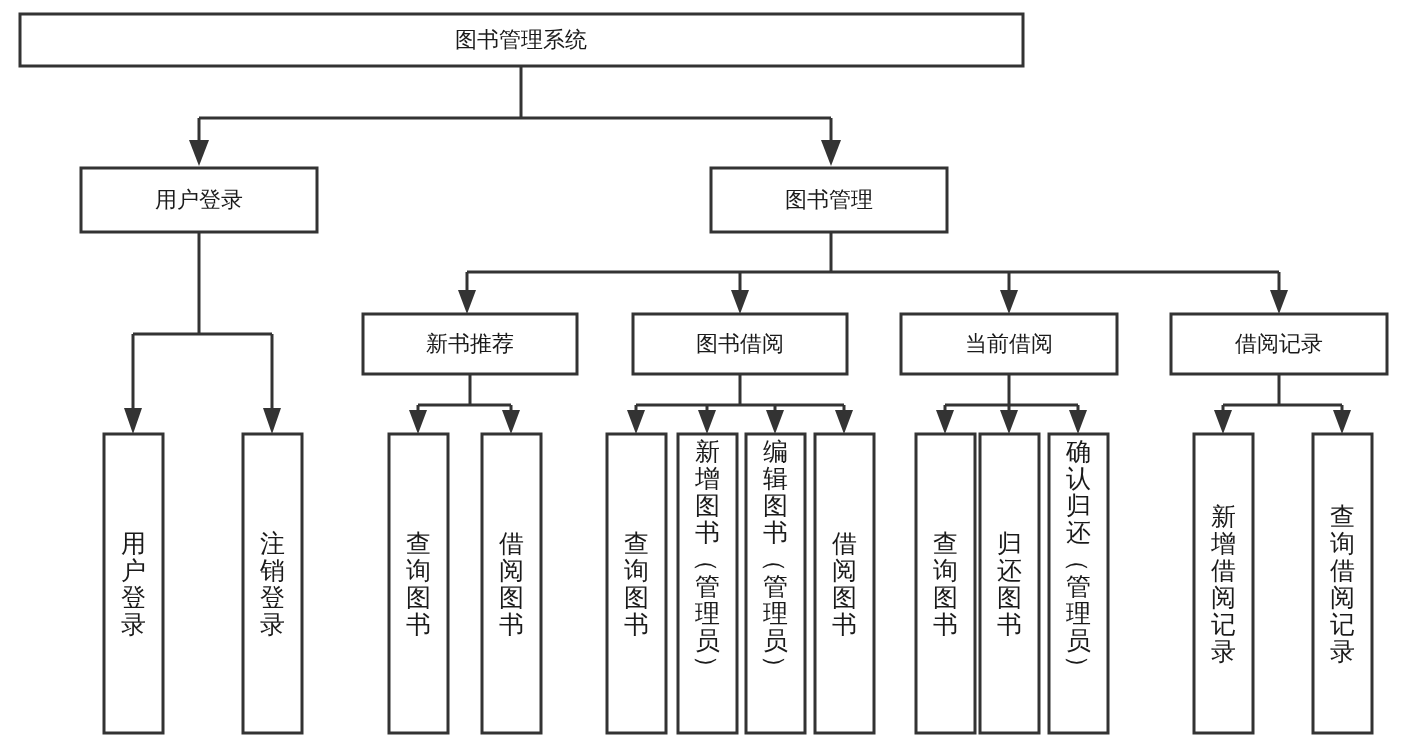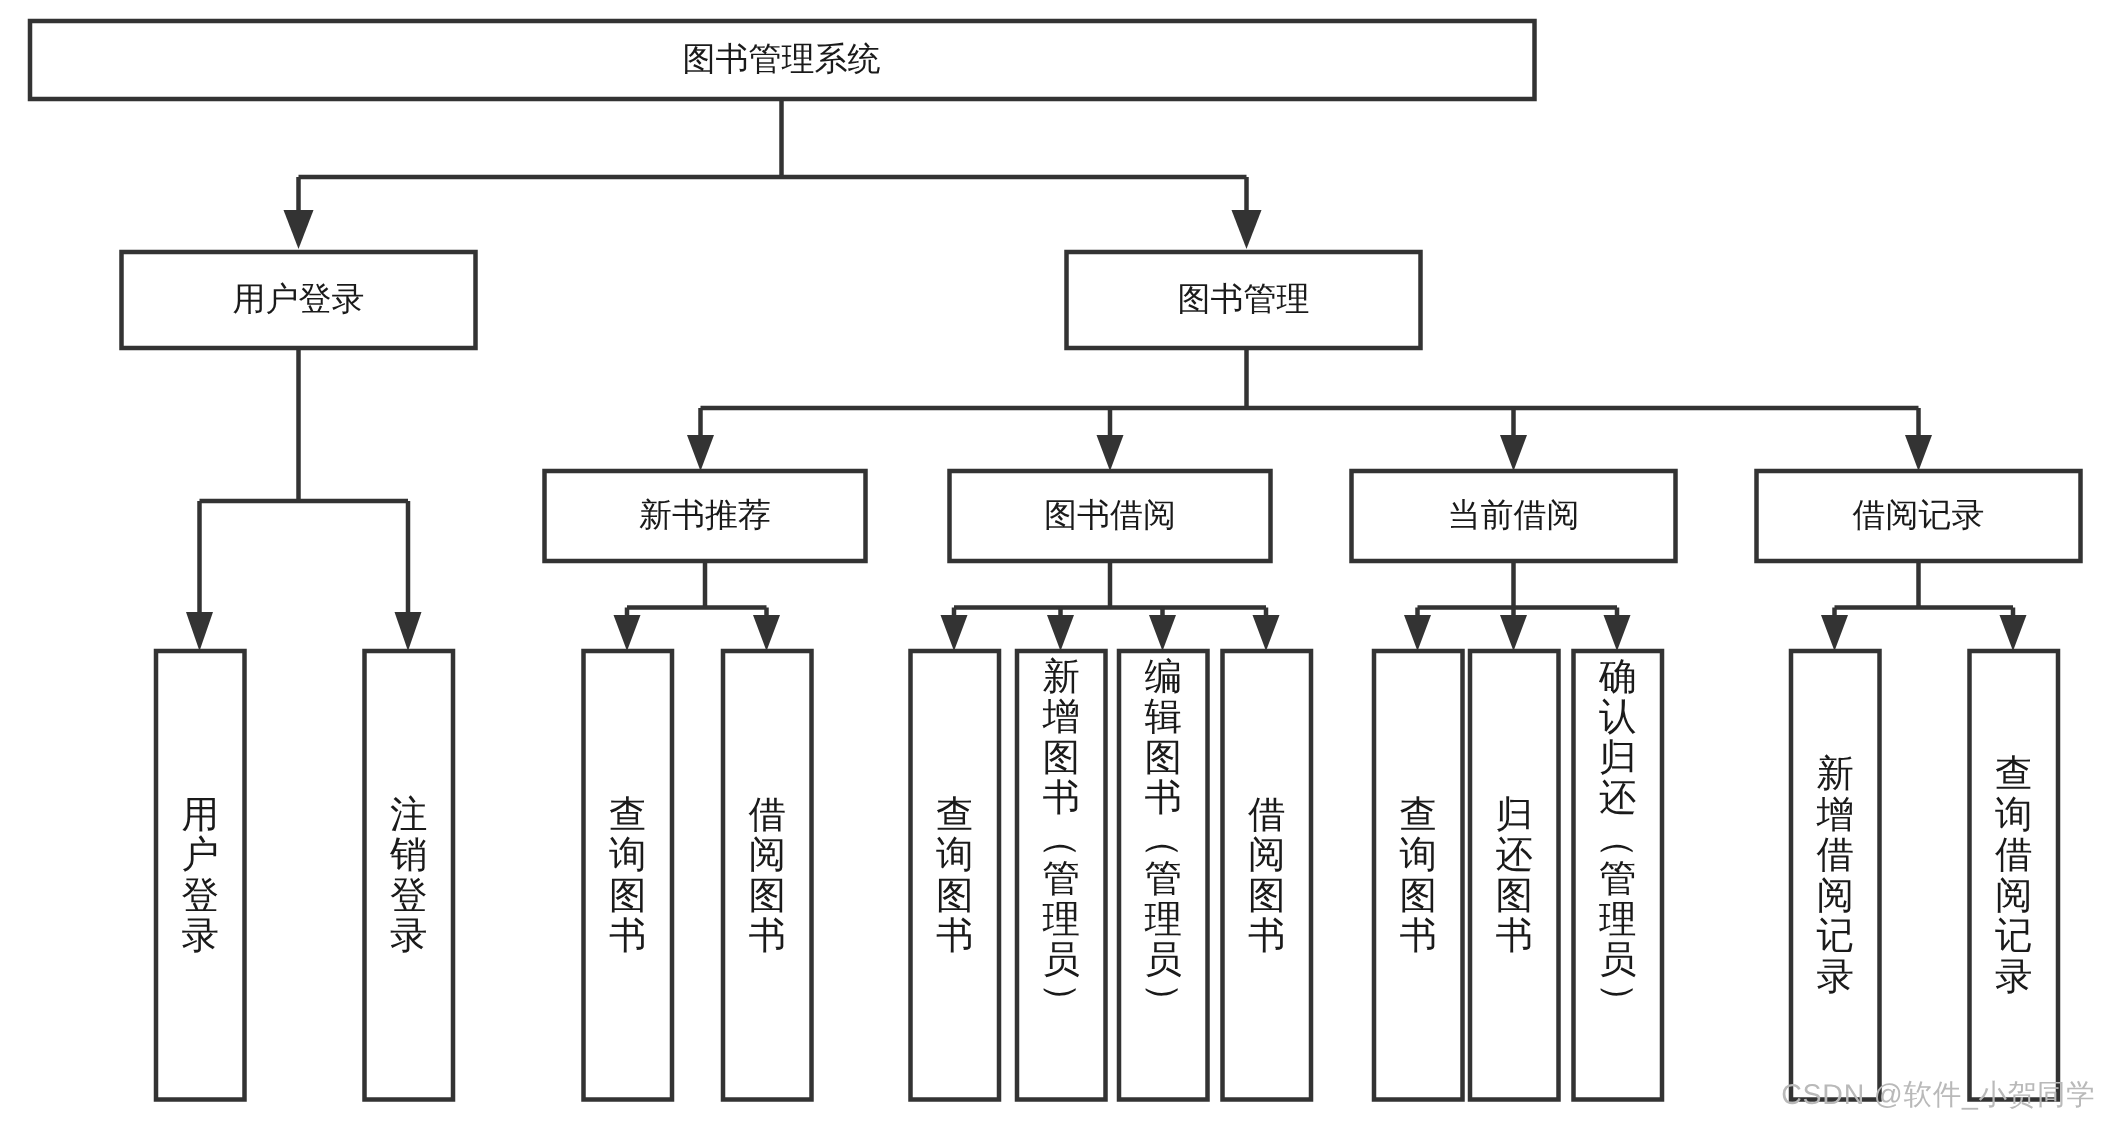--- a/index.html
+++ b/index.html
@@ -316,15 +316,14 @@
     </div>
   <div class="vert-label-wrap centered" style="left:1313px; top:434px; width:59px; height:299px;">
       <span class="vert-char">查</span>
       <span class="vert-char">询</span>
       <span class="vert-char">借</span>
       <span class="vert-char">阅</span>
       <span class="vert-char">记</span>
       <span class="vert-char">录</span>
     </div>
 
-  <div id="watermark">CSDN @软件_小贺同学</div>
 
 </div>
 
 </body></html>

